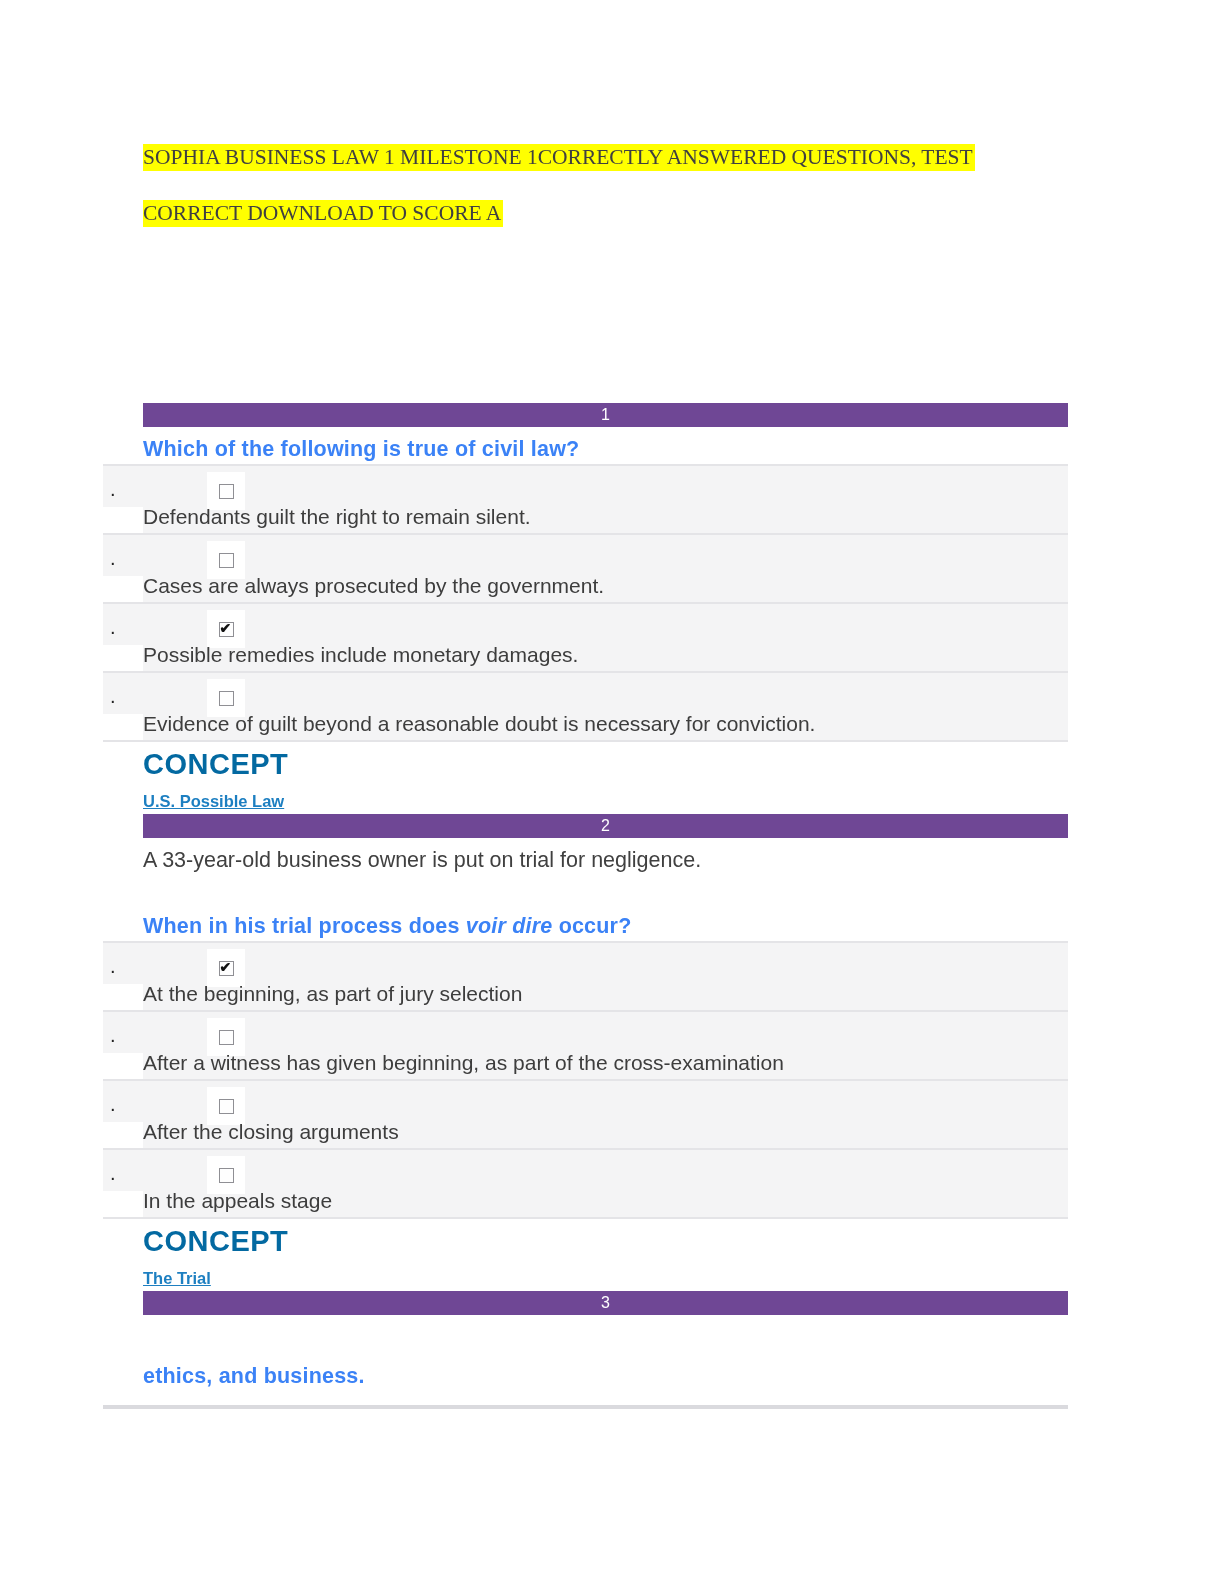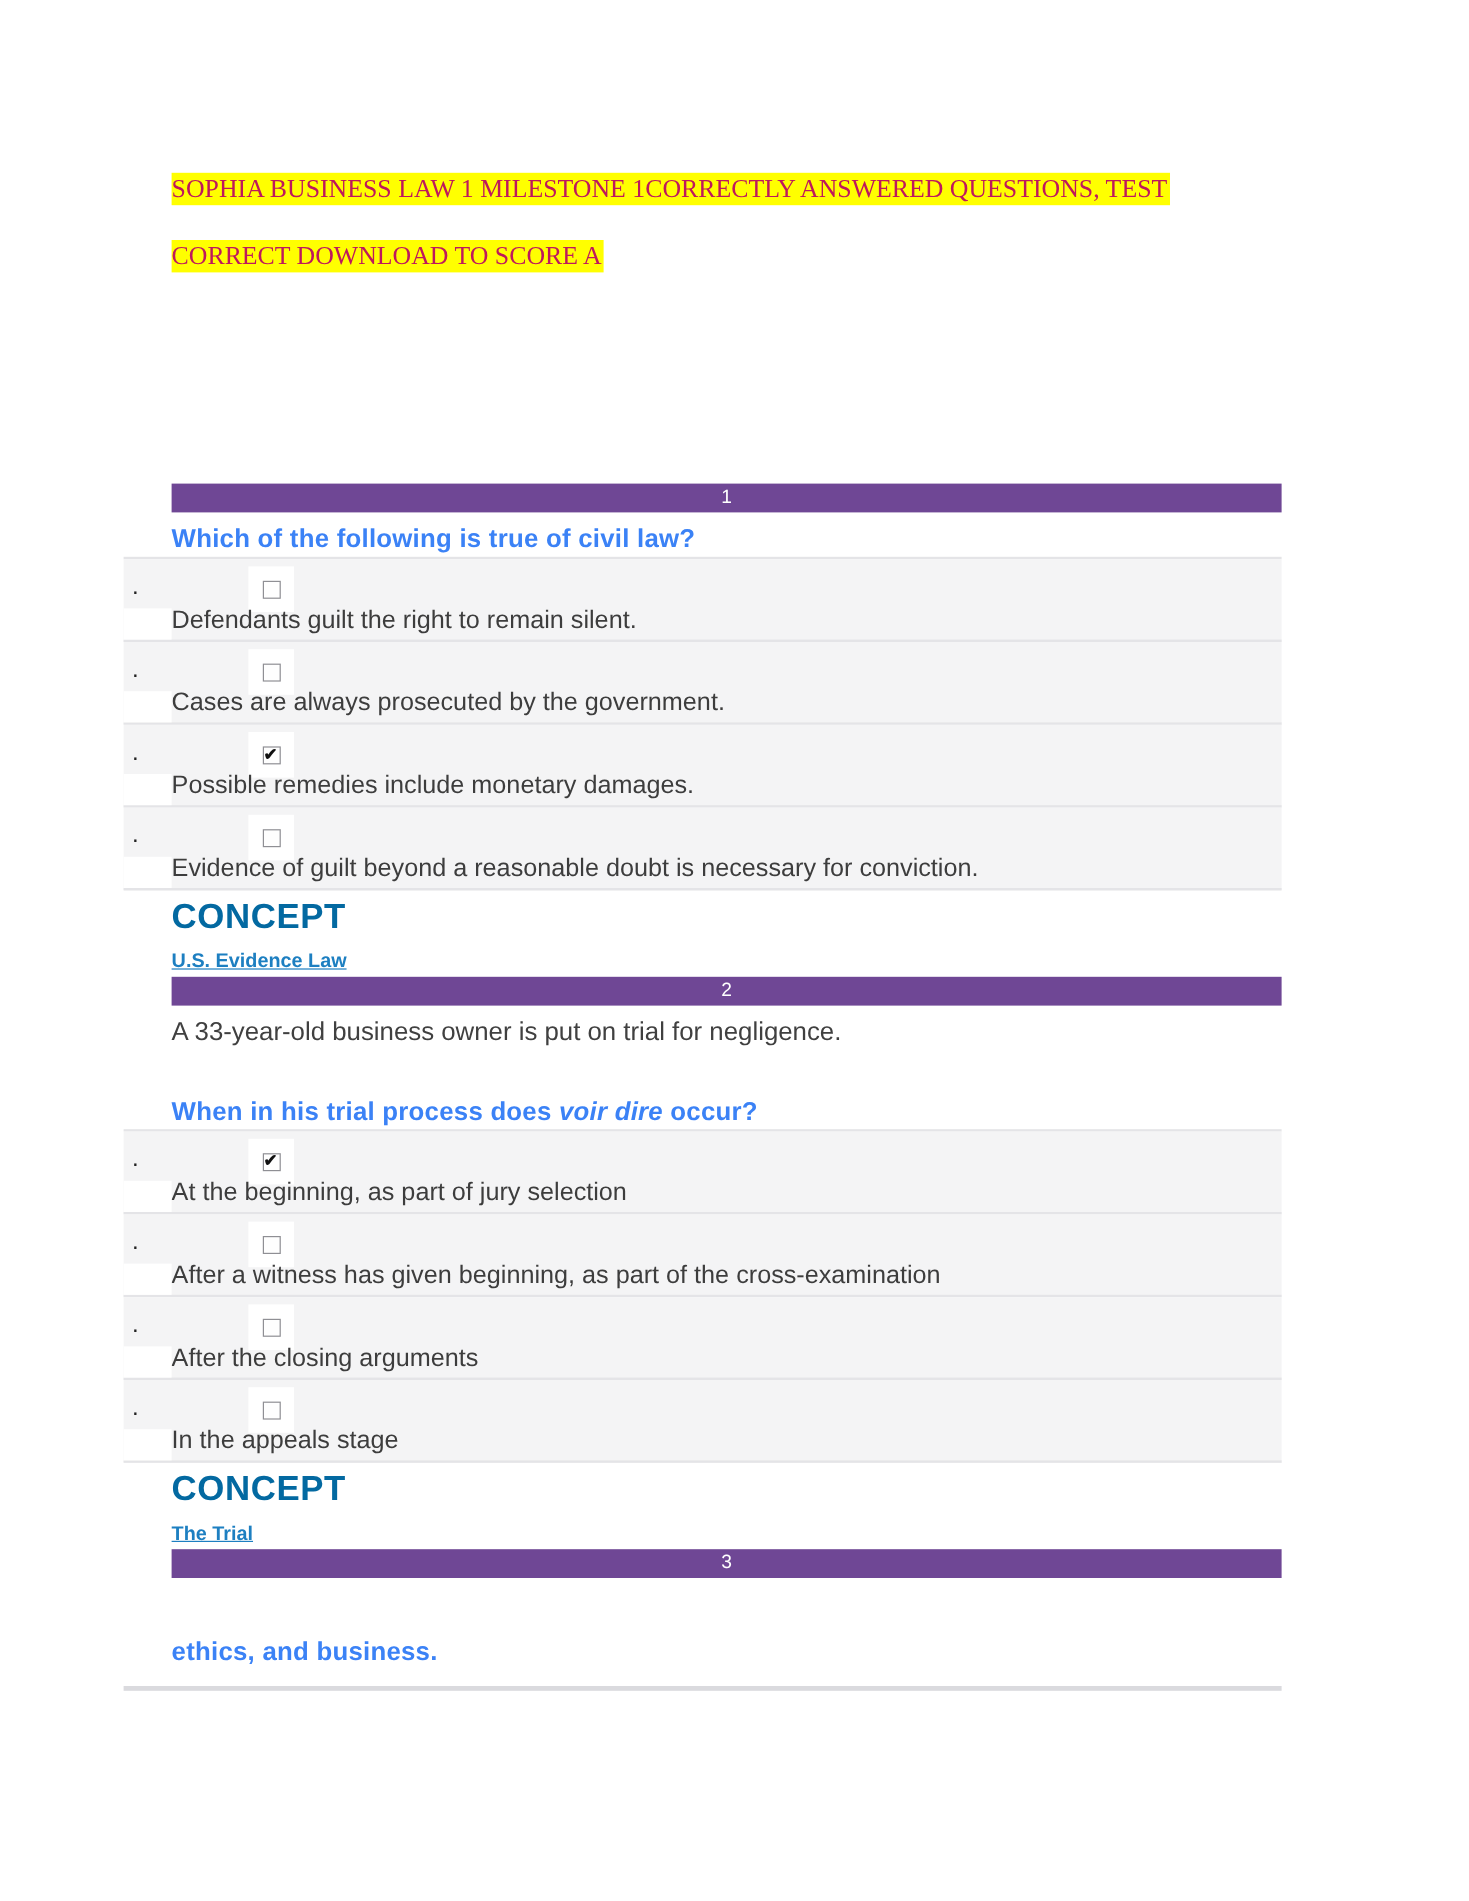--- a/index.html
+++ b/index.html
@@ -9,21 +9,21 @@
     background:#ffffff; overflow:hidden;
     font-family:"Liberation Sans", sans-serif;
   }
   .content { margin-left:143px; width:925px; }
 
   
   .doc-title {
     padding-top:143px;
     font-family:"Liberation Serif", serif;
     font-size:21.5px; line-height:28px;
-    color:#be185d;
+    color:#404040;
   }
   .hl { background:#ffff00; padding:1px 2px 2px 0; }
 
   
   .qbar {
     height:24px; background:#6f4795; color:#ffffff;
     text-align:center; font-size:16px; line-height:24px;
   }
   .sec1 .qbar { margin-top:176px; }
   .after-link { margin-top:3px; }
@@ -136,21 +136,21 @@
           <span class="marker">.</span>
           <span class="cbcell">
               <span class="checkbox"></span>
             </span>
           <span class="optlabel">Evidence of guilt beyond a reasonable doubt is necessary for conviction.</span>
           <span class="notch"></span>
         </li>
       </ul>
 
       <div class="concept">CONCEPT</div>
-      <a class="clink">U.S. Evidence Law</a>
+      <a class="clink">U.S. Possible Law</a>
     </section>
 
     <section>
       <div class="qbar after-link">
         <span>2</span>
       </div>
       <p class="qintro">A 33-year-old business owner is put on trial for negligence.</p>
       <h2 class="qprompt gap40"><span>When in his trial process does </span><span class="it">voir dire</span><span> occur?</span></h2>
 
       <ul class="options">

